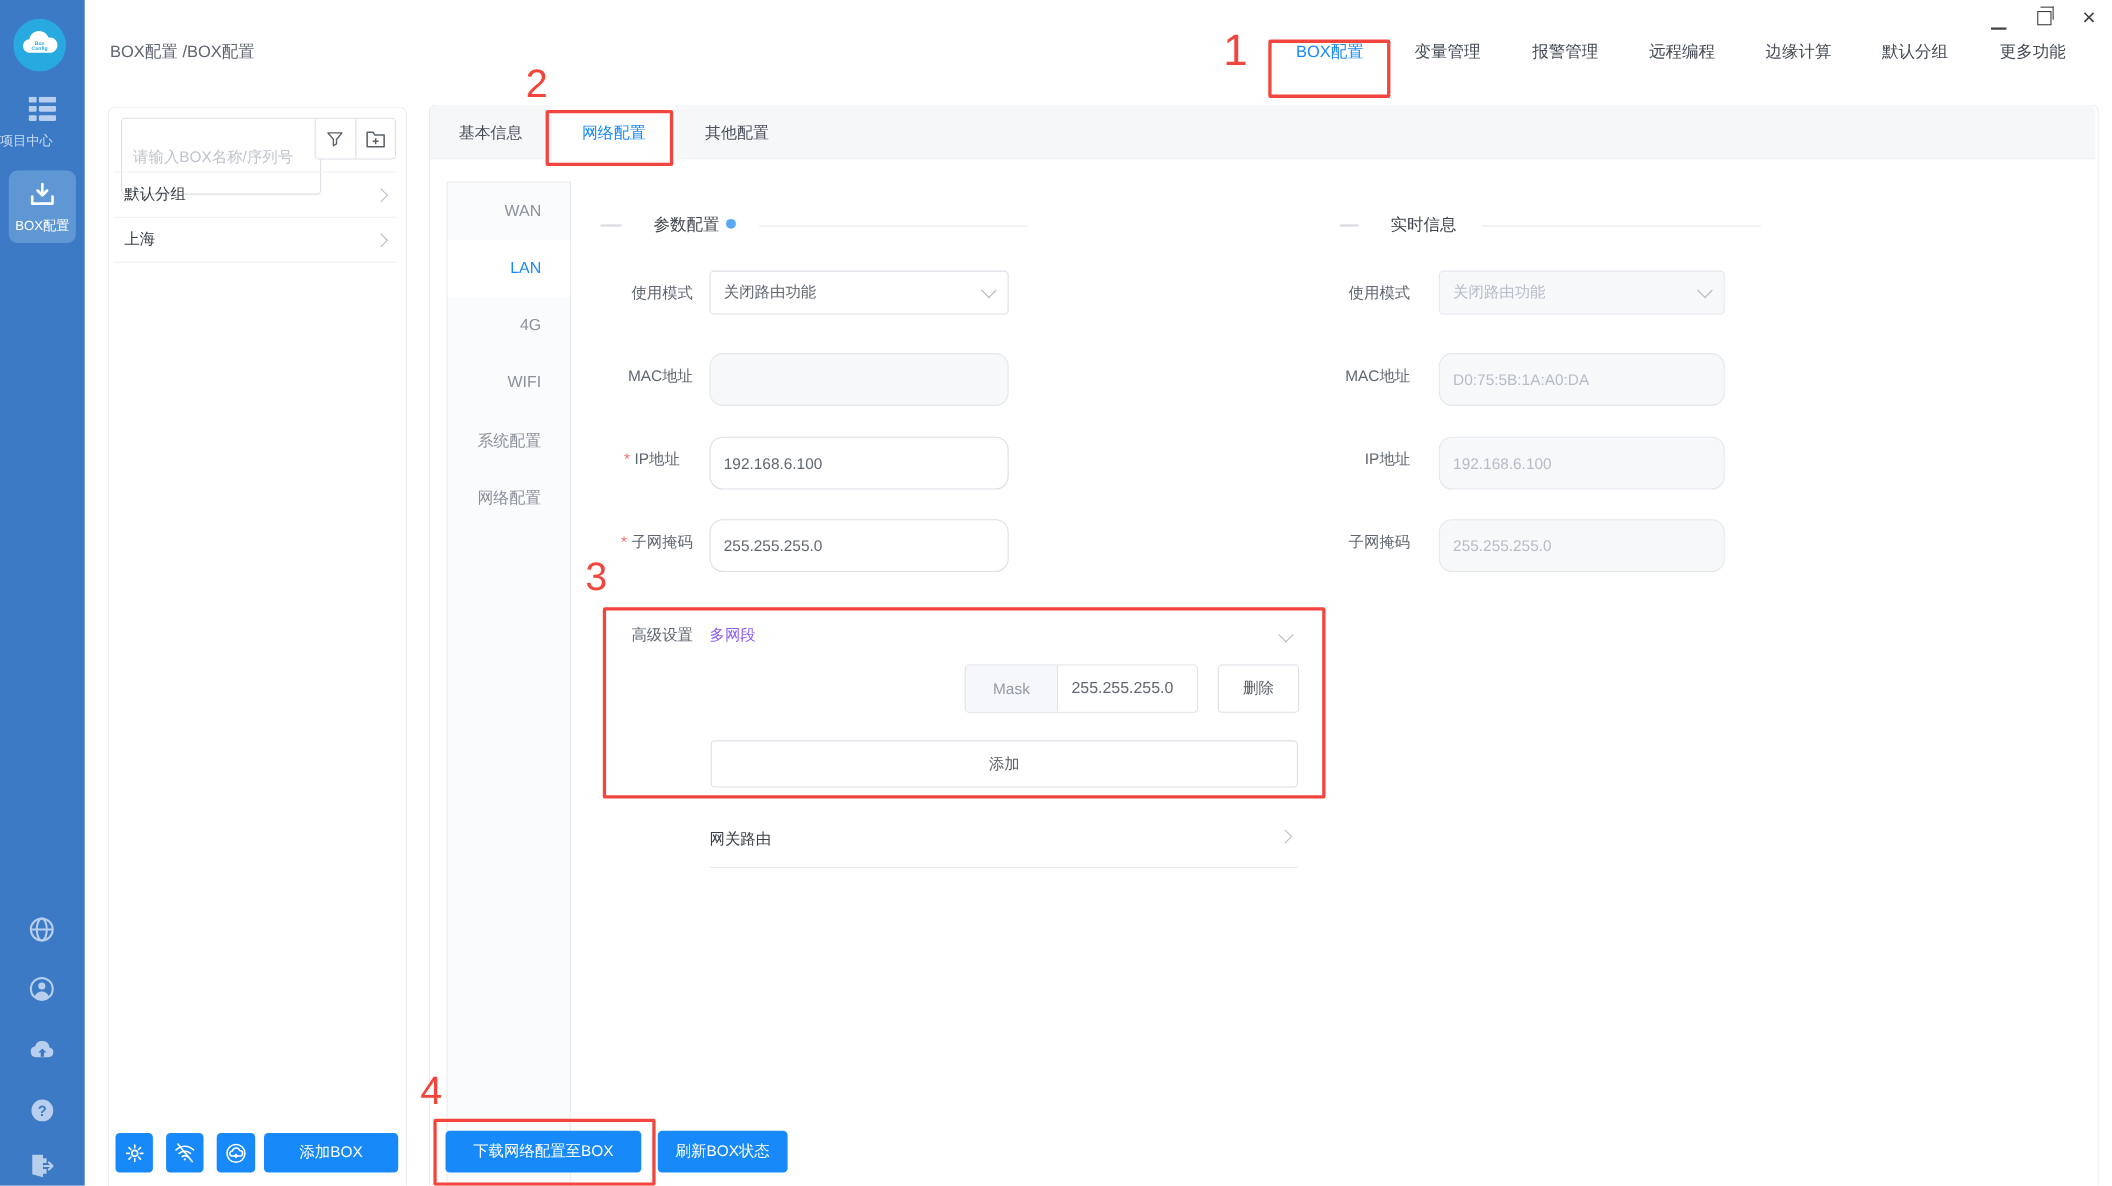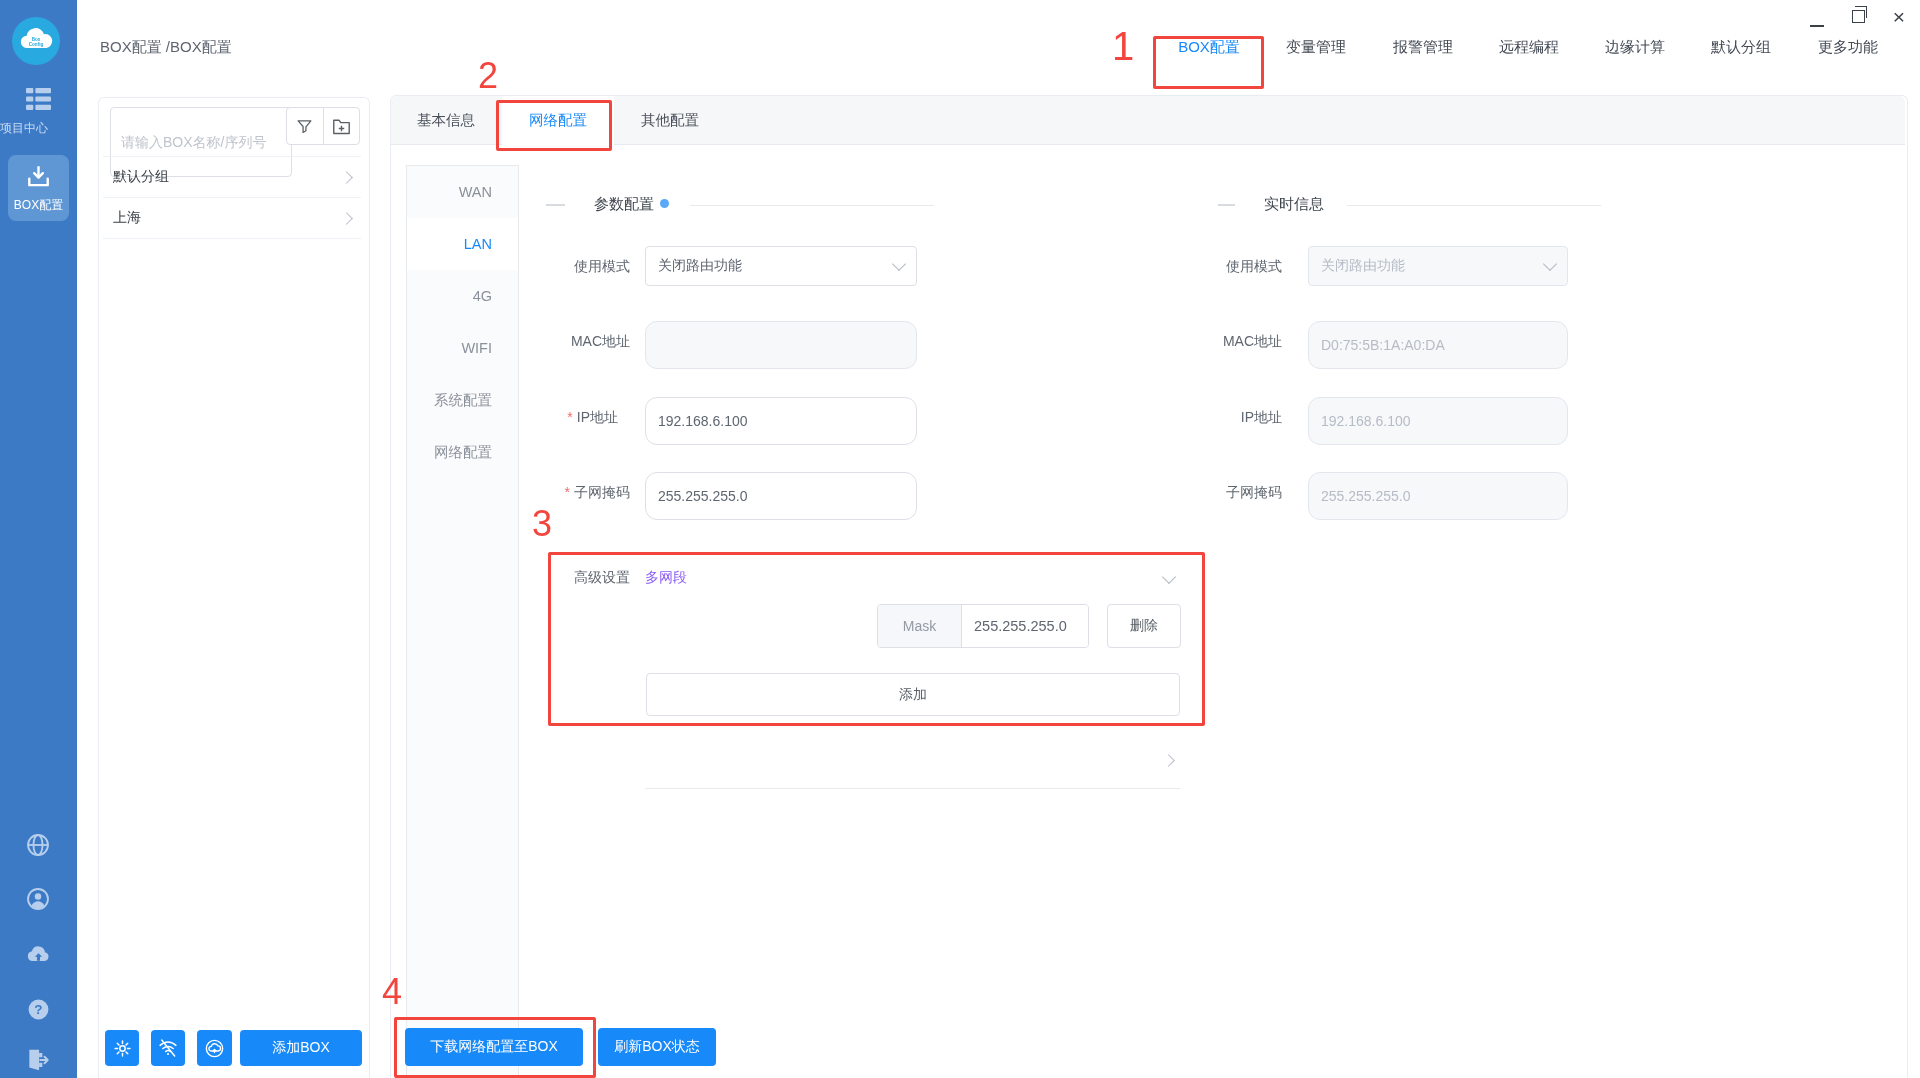--- a/index.html
+++ b/index.html
@@ -275,20 +275,21 @@
   <div class="abs" style="left:645px;top:557px;width:420px;height:40px;line-height:40px;font-size:14px;color:#8b5cf6;">多网段</div>
   <i class="abs chev-d" style="left:1164px;top:572px;"></i>
 
   <div class="abs igroup" style="left:877px;top:604px;width:212px;">
     <div class="iprep" style="width:83px;">Mask</div>
     <input value="255.255.255.0" style="">
   </div>
   <button class="abs ghost-btn" style="left:1107px;top:604px;width:74px;height:44px;">删除</button>
   <button class="abs ghost-btn" style="left:646px;top:673px;width:534px;height:43px;">添加</button>
 
+  <div class="abs" style="left:645px;top:742px;width:420px;height:40px;line-height:40px;font-size:14px;color:#3a4048;">网关路由</div>
   <i class="abs chev-r" style="left:1164px;top:756px;"></i>
   <div class="abs divider" style="left:645px;top:788px;width:535px;"></div>
 
   <div class="abs flabel" style="left:1134px;top:246px;">使用模式</div>
   <div class="abs sel dis" style="left:1308px;top:246px;width:260px;">
     <span>关闭路由功能</span>
     <i class="chev-d"></i>
   </div>
 
   <div class="abs flabel" style="left:1134px;top:321px;">MAC地址</div>

